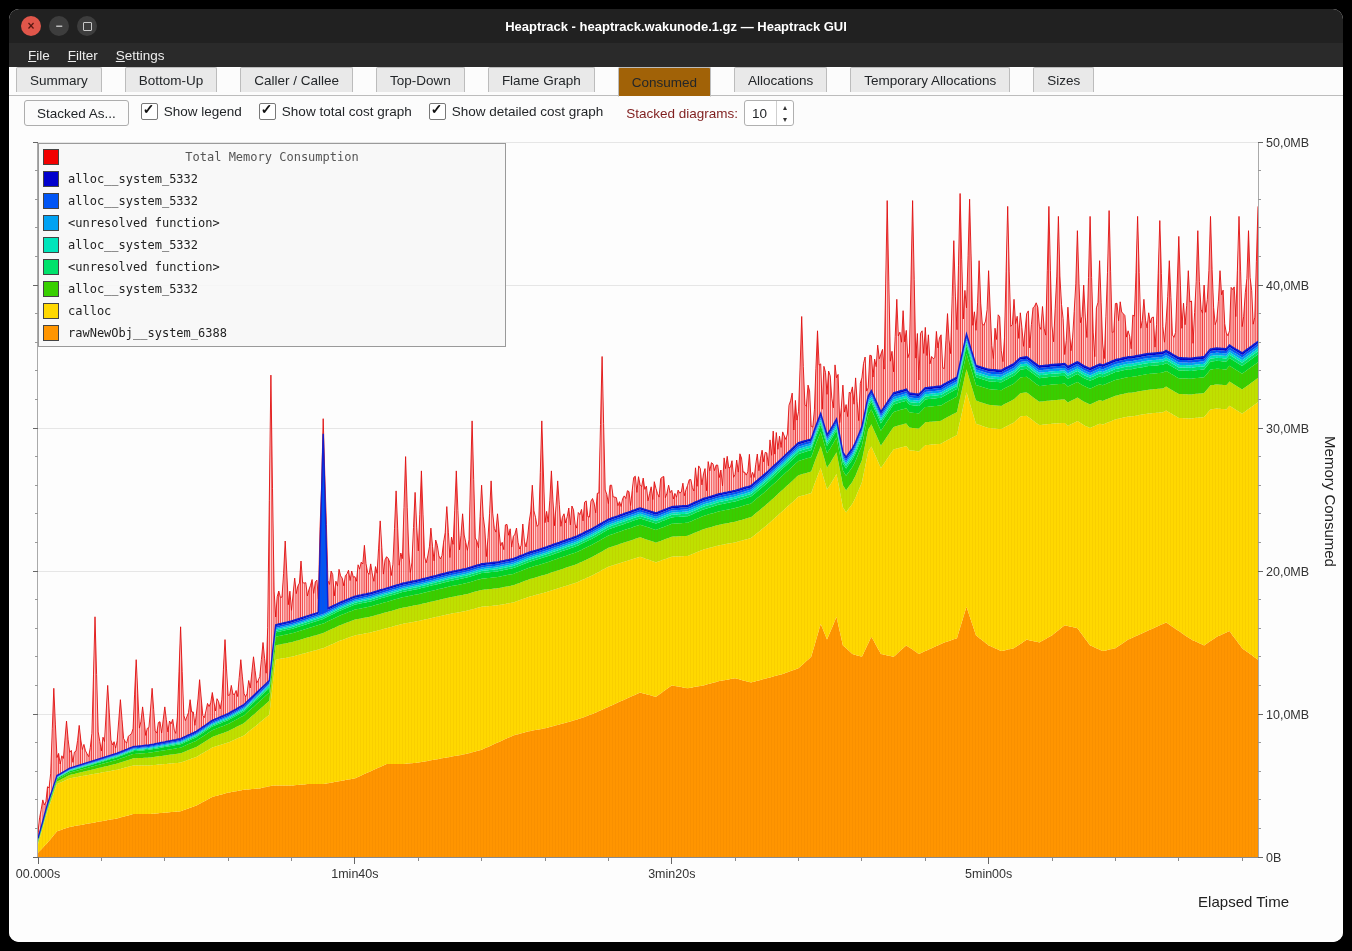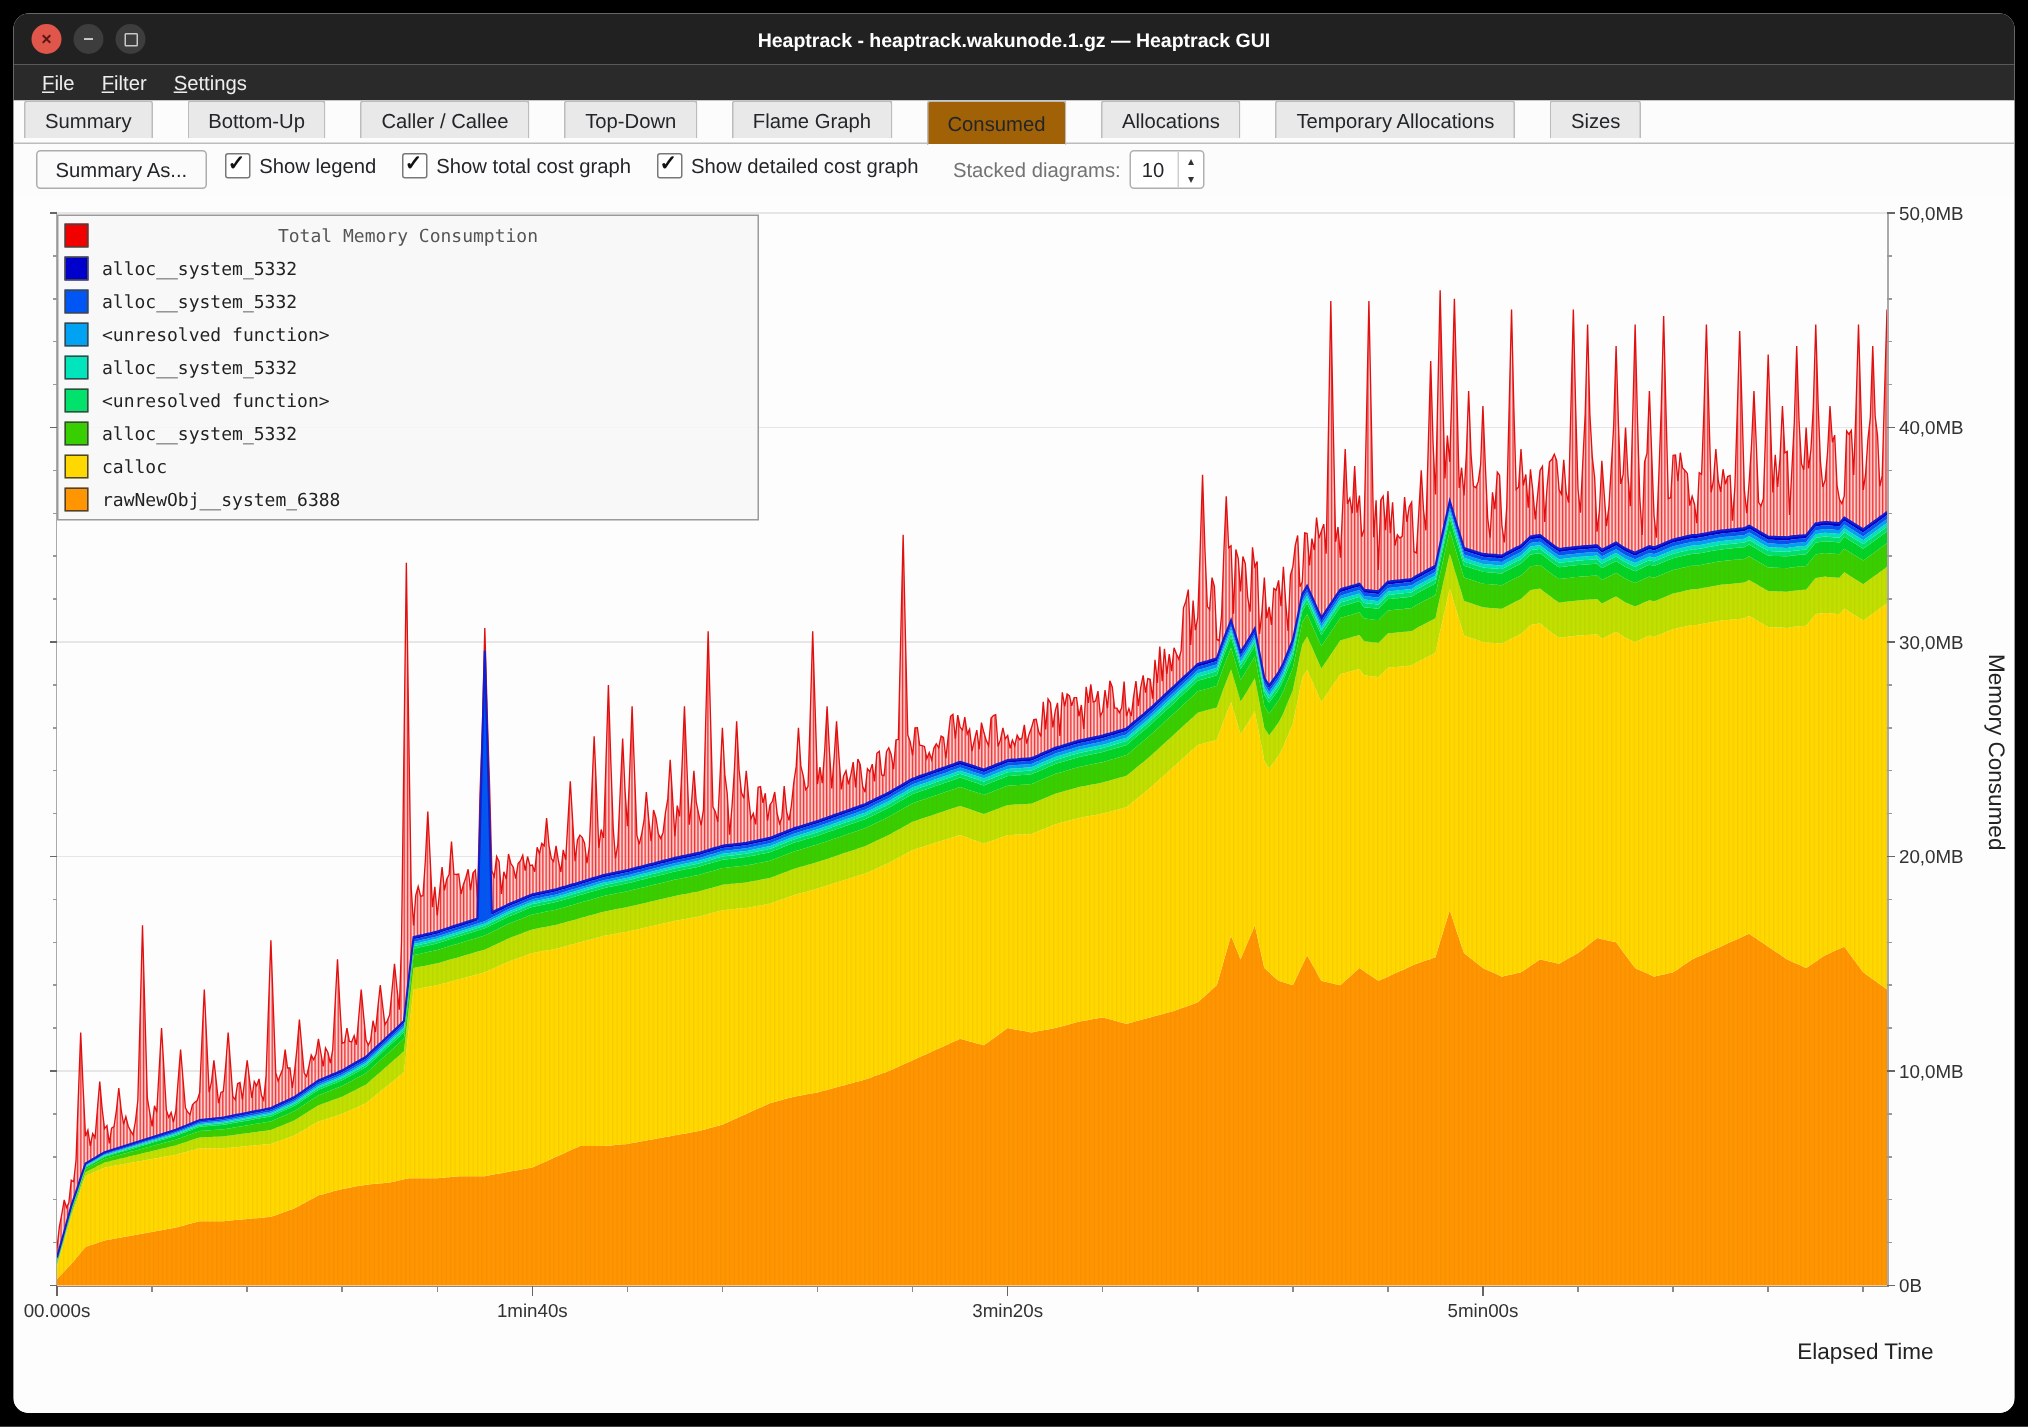--- a/index.html
+++ b/index.html
@@ -22,21 +22,21 @@
   .tabbar{height:28px;background:#fcfcfc;border-bottom:1px solid #bcbcbc;display:flex;align-items:flex-start;padding-left:7px;flex:none;gap:24px;}
   .tab{height:24px;display:flex;align-items:center;padding:0 13px;font-size:13.5px;color:#232629;background:#e9e9e9;border:1px solid #bcbcbc;border-bottom:none;margin-left:-1px;border-radius:2px 2px 0 0;cursor:default;}
   .tab:first-child{margin-left:0;}
   .tab.active{background:#a16207;height:28px;margin-bottom:-1px;border-bottom:1px solid #fcfcfc;position:relative;z-index:2;}
   
   .toolbar{height:34px;background:#fcfcfc;display:flex;align-items:center;padding:0 15px;flex:none;}
   .btn{background:#fbfbfb;border:1px solid #adadad;border-radius:3px;height:26px;padding:0 12px;font-size:13.5px;color:#232629;font-family:"Liberation Sans",sans-serif;margin-right:12px;cursor:default;}
   .checkbox{display:inline-flex;align-items:center;margin-right:17px;font-size:13.5px;color:#232629;cursor:default;}
   .cb-box{width:15px;height:15px;border:1px solid #787878;border-radius:2px;background:#fff;margin-right:6px;position:relative;flex:none;}
   .checkbox.checked .cb-box::after{content:"\2713";position:absolute;top:-3px;left:1px;font-size:14px;font-weight:bold;color:#111;}
-  .spin-label{font-size:13.5px;color:#737373;margin-left:6px;margin-right:6px;}
+  .spin-label{font-size:13.5px;color:#7f1d1d;margin-left:6px;margin-right:6px;}
   .spinbox{display:inline-flex;border:1px solid #b0b0b0;border-radius:3px;background:#fff;height:24px;align-items:stretch;overflow:hidden;}
   .spin-value{width:24px;display:flex;align-items:center;padding-left:7px;font-size:13.5px;color:#232629;}
   .spin-btns{display:flex;flex-direction:column;border-left:1px solid #cfcfcf;width:16px;}
   .spin-btns span{flex:1;display:flex;align-items:center;justify-content:center;font-size:8px;color:#333;cursor:default;}
   
   .chart-area{position:relative;height:813px;background:#fdfdfd;flex:none;}
   .chart-area svg{position:absolute;left:0;top:0;}
   .legend{position:absolute;left:29px;top:13px;width:468px;background:rgba(247,247,247,0.88);border:1px solid #9a9a9a;font-family:"DejaVu Sans Mono","Liberation Mono",monospace;font-size:12px;color:#222;padding:2px 0;box-sizing:border-box;}
   .legend-row{display:flex;align-items:center;height:22px;padding:0 4px;}
   .legend-row.title{position:relative;justify-content:center;color:#555;}
@@ -77,21 +77,21 @@
       <div class="tab">Caller / Callee</div>
       <div class="tab">Top-Down</div>
       <div class="tab">Flame Graph</div>
       <div class="tab active">Consumed</div>
       <div class="tab">Allocations</div>
       <div class="tab">Temporary Allocations</div>
       <div class="tab">Sizes</div>
     </div>
 
   <div class="toolbar">
-    <button class="btn">Summary As...</button>
+    <button class="btn">Stacked As...</button>
     <span id="checkboxes"><label class="checkbox checked">
           <span class="cb-box"></span>
           <span>Show legend</span>
         </label><label class="checkbox checked">
           <span class="cb-box"></span>
           <span>Show total cost graph</span>
         </label><label class="checkbox checked">
           <span class="cb-box"></span>
           <span>Show detailed cost graph</span>
         </label></span>

